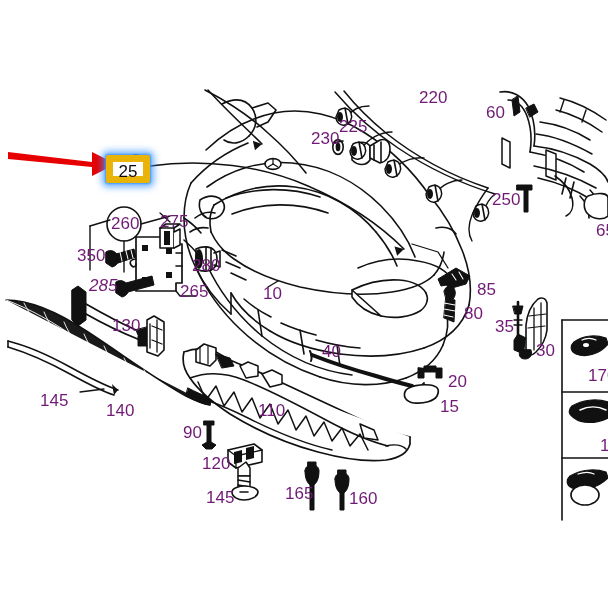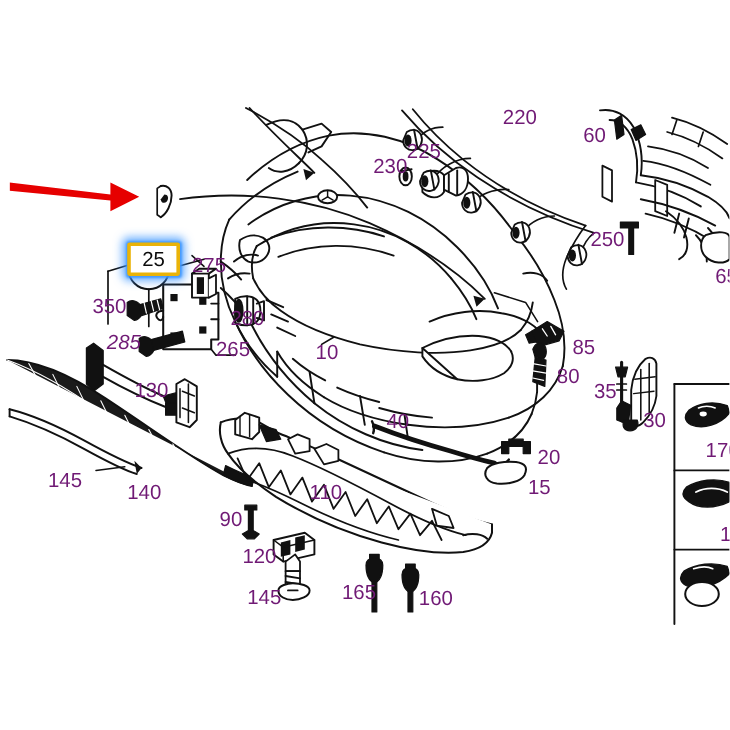--- a/index.html
+++ b/index.html
@@ -3,23 +3,23 @@
 <meta charset="utf-8">
 <title>Parts Diagram</title>
 <style>
   html,body{margin:0;padding:0;background:#ffffff;}
   body{width:608px;height:608px;overflow:hidden;font-family:"Liberation Sans",sans-serif;}
   #stage{position:relative;width:608px;height:608px;background:#fff;}
   #art{position:absolute;left:0;top:0;width:608px;height:608px;}
   .lbl{position:absolute;font-family:"Liberation Sans",sans-serif;color:#701a75;
        font-size:17px;line-height:1;font-weight:400;white-space:nowrap;}
   .hl-box{position:absolute;box-sizing:border-box;background:#ffffff;
-          border:3px solid #eab308;border-radius:2px;
+          border:7px solid #eab308;border-radius:2px;
           box-shadow:0 0 7px 4px rgba(60,150,255,.72),0 0 2px 1px rgba(60,150,255,.9);
-          display:flex;align-items:flex-end;justify-content:center;margin-top:47px;}
+          display:flex;align-items:flex-start;justify-content:center;}
   .hl-box .lbl-in{font-size:17px;color:#0b0b0b;font-family:"Liberation Sans",sans-serif;}
   #arrow{position:absolute;left:8px;top:146px;width:112px;height:36px;}
 </style>
 </head>
 <body>
 
 <div id="stage">
 
   <svg id="art" viewBox="0 0 608 608" xmlns="http://www.w3.org/2000/svg">
     <rect x="0" y="0" width="608" height="608" fill="#ffffff"></rect>

